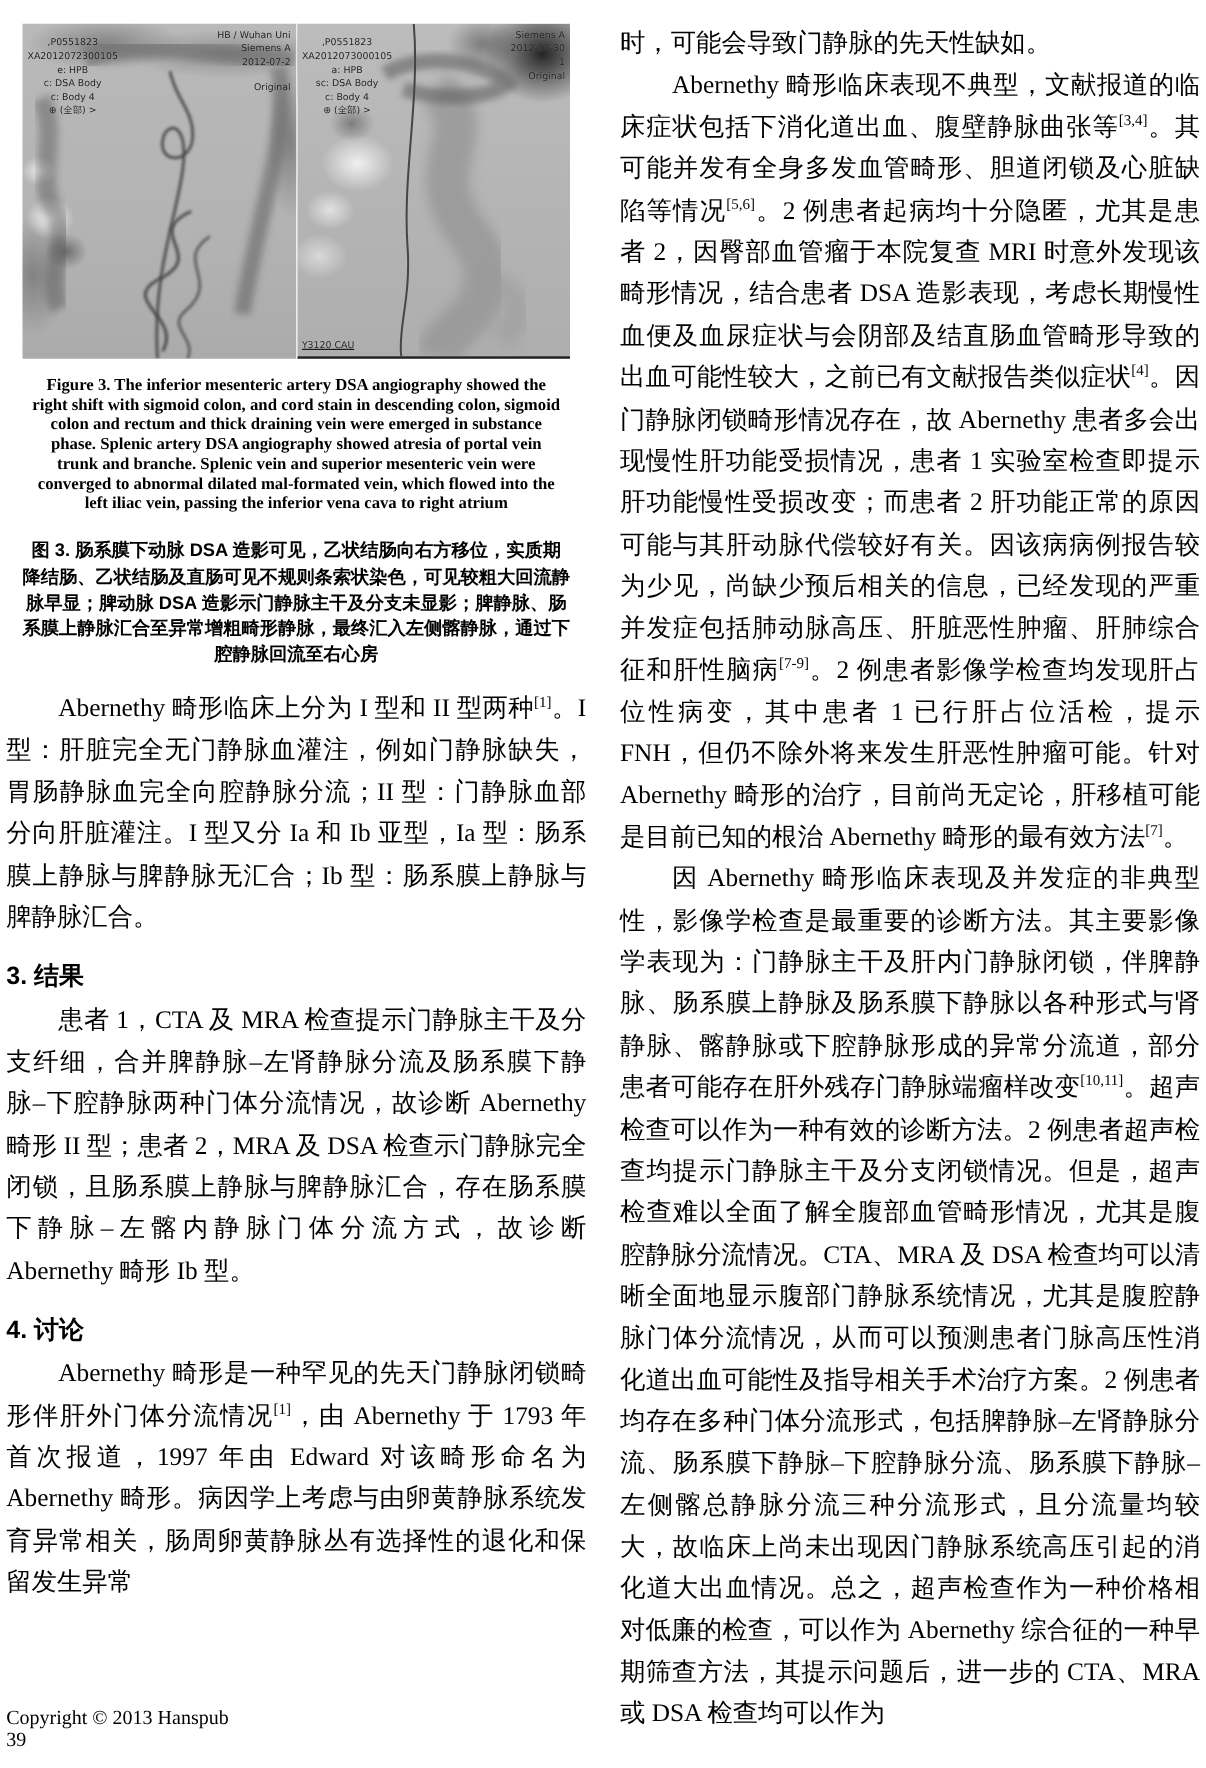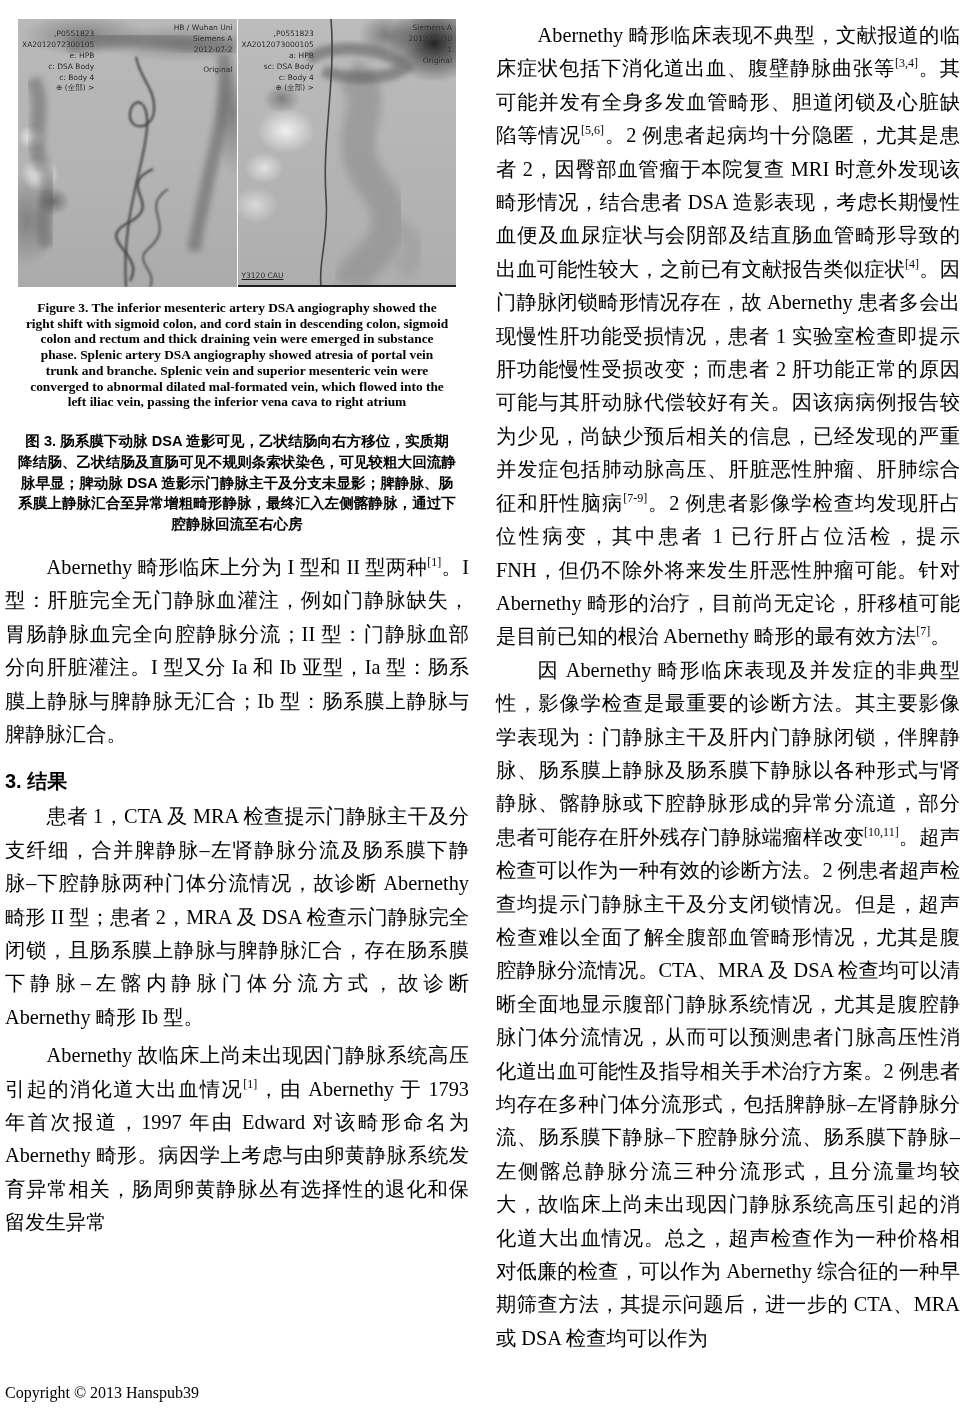--- a/index.html
+++ b/index.html
@@ -40,21 +40,21 @@
       radial-gradient(ellipse 30px 24px at 12% 56%, rgba(250,250,250,.65), transparent 65%),
       radial-gradient(ellipse 28px 22px at 20% 30%, rgba(40,40,40,.4), transparent 65%),
       radial-gradient(ellipse 35px 28px at 8% 70%, rgba(255,255,255,.5), transparent 65%),
       linear-gradient(180deg,#bcbcbc,#b4b4b4 55%,#aeaeae);
   }
   .angio svg{position:absolute;left:0;top:0;}
   .ovl{
     position:absolute;font-family:"DejaVu Sans", sans-serif;font-size:7.5px;
     line-height:1.45;color:#1c1c1c;text-shadow:0 0 1px rgba(255,255,255,.35);
   }
-  .ovl.tl{top:10px;left:4px;text-align:right;}
+  .ovl.tl{top:10px;left:4px;text-align:center;}
   .ovl.tr{top:4px;right:4px;text-align:right;}
   .ovl.bl{bottom:3px;left:4px;text-decoration:underline;}
   .ovl .gap{height:9px;}
 
   .caption-en{
     font-weight:bold;font-size:13.4px;line-height:15.7px;text-align:center;
     margin:13px 6px 0 6px;
   }
   .caption-zh{
     font-weight:bold;font-size:14.6px;line-height:20.8px;text-align:center;
@@ -71,21 +71,21 @@
     font-size:20.3px;line-height:33.4px;text-align:justify;
     text-indent:2.05em;margin:5px 0 0 0;
   }
   .para.cont{text-indent:0;margin-top:0;}
   .para sup{font-size:12px;line-height:0;vertical-align:super;}
   .rcol .para{margin-top:0;}
 
   
   .footer{
     position:absolute;left:5px;right:5px;bottom:6px;
-    display:flex;justify-content:flex-start;font-size:16px;
+    display:flex;justify-content:center;font-size:16px;flex-direction:column;
   }
 </style>
 </head>
 <body>
 
 <div class="page">
 
 
   <div class="columns">
 
@@ -164,25 +164,27 @@
 
         <div class="caption-en">Figure 3. The inferior mesenteric artery DSA angiography showed the right shift with sigmoid colon, and cord stain in descending colon, sigmoid colon and rectum and thick draining vein were emerged in substance phase. Splenic artery DSA angiography showed atresia of portal vein trunk and branche. Splenic vein and superior mesenteric vein were converged to abnormal dilated mal-formated vein, which flowed into the left iliac vein, passing the inferior vena cava to right atrium</div>
         <div class="caption-zh">图 3. 肠系膜下动脉 DSA 造影可见，乙状结肠向右方移位，实质期降结肠、乙状结肠及直肠可见不规则条索状染色，可见较粗大回流静脉早显；脾动脉 DSA 造影示门静脉主干及分支未显影；脾静脉、肠系膜上静脉汇合至异常增粗畸形静脉，最终汇入左侧髂静脉，通过下腔静脉回流至右心房</div>
       </div>
 
       <p class="para"><span>Abernethy 畸形临床上分为 I 型和 II 型两种</span><sup>[1]</sup><span>。I 型：肝脏完全无门静脉血灌注，例如门静脉缺失，胃肠静脉血完全向腔静脉分流；II 型：门静脉血部分向肝脏灌注。I 型又分 Ia 和 Ib 亚型，Ia 型：肠系膜上静脉与脾静脉无汇合；Ib 型：肠系膜上静脉与脾静脉汇合。</span></p>
 
       <div class="sec-h">3. 结果</div>
       <p class="para"><span>患者 1，CTA 及 MRA 检查提示门静脉主干及分支纤细，合并脾静脉–左肾静脉分流及肠系膜下静脉–下腔静脉两种门体分流情况，故诊断 Abernethy 畸形 II 型；患者 2，MRA 及 DSA 检查示门静脉完全闭锁，且肠系膜上静脉与脾静脉汇合，存在肠系膜下静脉–左髂内静脉门体分流方式，故诊断 Abernethy 畸形 Ib 型。</span></p>
 
-      <p class="para"><span>Abernethy 故临床上尚未出现因门静脉系统高压引起的消化道大出血情况</span><sup>[1]</sup><span>，由 Abernethy 于 1793 年首次报道，1997 年由 Edward 对该畸形命名为 Abernethy 畸形。病因学上考虑与由卵黄静脉系统发育异常相关，肠周卵黄静脉丛有选择性的退化和保留发生异常</span></p>
+      <div class="sec-h">4. 讨论</div>
+      <p class="para"><span>Abernethy 畸形是一种罕见的先天门静脉闭锁畸形伴肝外门体分流情况</span><sup>[1]</sup><span>，由 Abernethy 于 1793 年首次报道，1997 年由 Edward 对该畸形命名为 Abernethy 畸形。病因学上考虑与由卵黄静脉系统发育异常相关，肠周卵黄静脉丛有选择性的退化和保留发生异常</span></p>
 
     </div>
 
     <div class="col rcol">
+      <p class="para cont"><span>时，可能会导致门静脉的先天性缺如。</span></p>
       <p class="para"><span>Abernethy 畸形临床表现不典型，文献报道的临床症状包括下消化道出血、腹壁静脉曲张等</span><sup>[3,4]</sup><span>。其可能并发有全身多发血管畸形、胆道闭锁及心脏缺陷等情况</span><sup>[5,6]</sup><span>。2 例患者起病均十分隐匿，尤其是患者 2，因臀部血管瘤于本院复查 MRI 时意外发现该畸形情况，结合患者 DSA 造影表现，考虑长期慢性血便及血尿症状与会阴部及结直肠血管畸形导致的出血可能性较大，之前已有文献报告类似症状</span><sup>[4]</sup><span>。因门静脉闭锁畸形情况存在，故 Abernethy 患者多会出现慢性肝功能受损情况，患者 1 实验室检查即提示肝功能慢性受损改变；而患者 2 肝功能正常的原因可能与其肝动脉代偿较好有关。因该病病例报告较为少见，尚缺少预后相关的信息，已经发现的严重并发症包括肺动脉高压、肝脏恶性肿瘤、肝肺综合征和肝性脑病</span><sup>[7-9]</sup><span>。2 例患者影像学检查均发现肝占位性病变，其中患者 1 已行肝占位活检，提示 FNH，但仍不除外将来发生肝恶性肿瘤可能。针对 Abernethy 畸形的治疗，目前尚无定论，肝移植可能是目前已知的根治 Abernethy 畸形的最有效方法</span><sup>[7]</sup><span>。</span></p>
       <p class="para"><span>因 Abernethy 畸形临床表现及并发症的非典型性，影像学检查是最重要的诊断方法。其主要影像学表现为：门静脉主干及肝内门静脉闭锁，伴脾静脉、肠系膜上静脉及肠系膜下静脉以各种形式与肾静脉、髂静脉或下腔静脉形成的异常分流道，部分患者可能存在肝外残存门静脉端瘤样改变</span><sup>[10,11]</sup><span>。超声检查可以作为一种有效的诊断方法。2 例患者超声检查均提示门静脉主干及分支闭锁情况。但是，超声检查难以全面了解全腹部血管畸形情况，尤其是腹腔静脉分流情况。CTA、MRA 及 DSA 检查均可以清晰全面地显示腹部门静脉系统情况，尤其是腹腔静脉门体分流情况，从而可以预测患者门脉高压性消化道出血可能性及指导相关手术治疗方案。2 例患者均存在多种门体分流形式，包括脾静脉–左肾静脉分流、肠系膜下静脉–下腔静脉分流、肠系膜下静脉–左侧髂总静脉分流三种分流形式，且分流量均较大，故临床上尚未出现因门静脉系统高压引起的消化道大出血情况。总之，超声检查作为一种价格相对低廉的检查，可以作为 Abernethy 综合征的一种早期筛查方法，其提示问题后，进一步的 CTA、MRA 或 DSA 检查均可以作为</span></p>
     </div>
 
   </div>
 
   <div class="footer">
     <span>Copyright © 2013 Hanspub</span>
     <span>39</span>
   </div>

